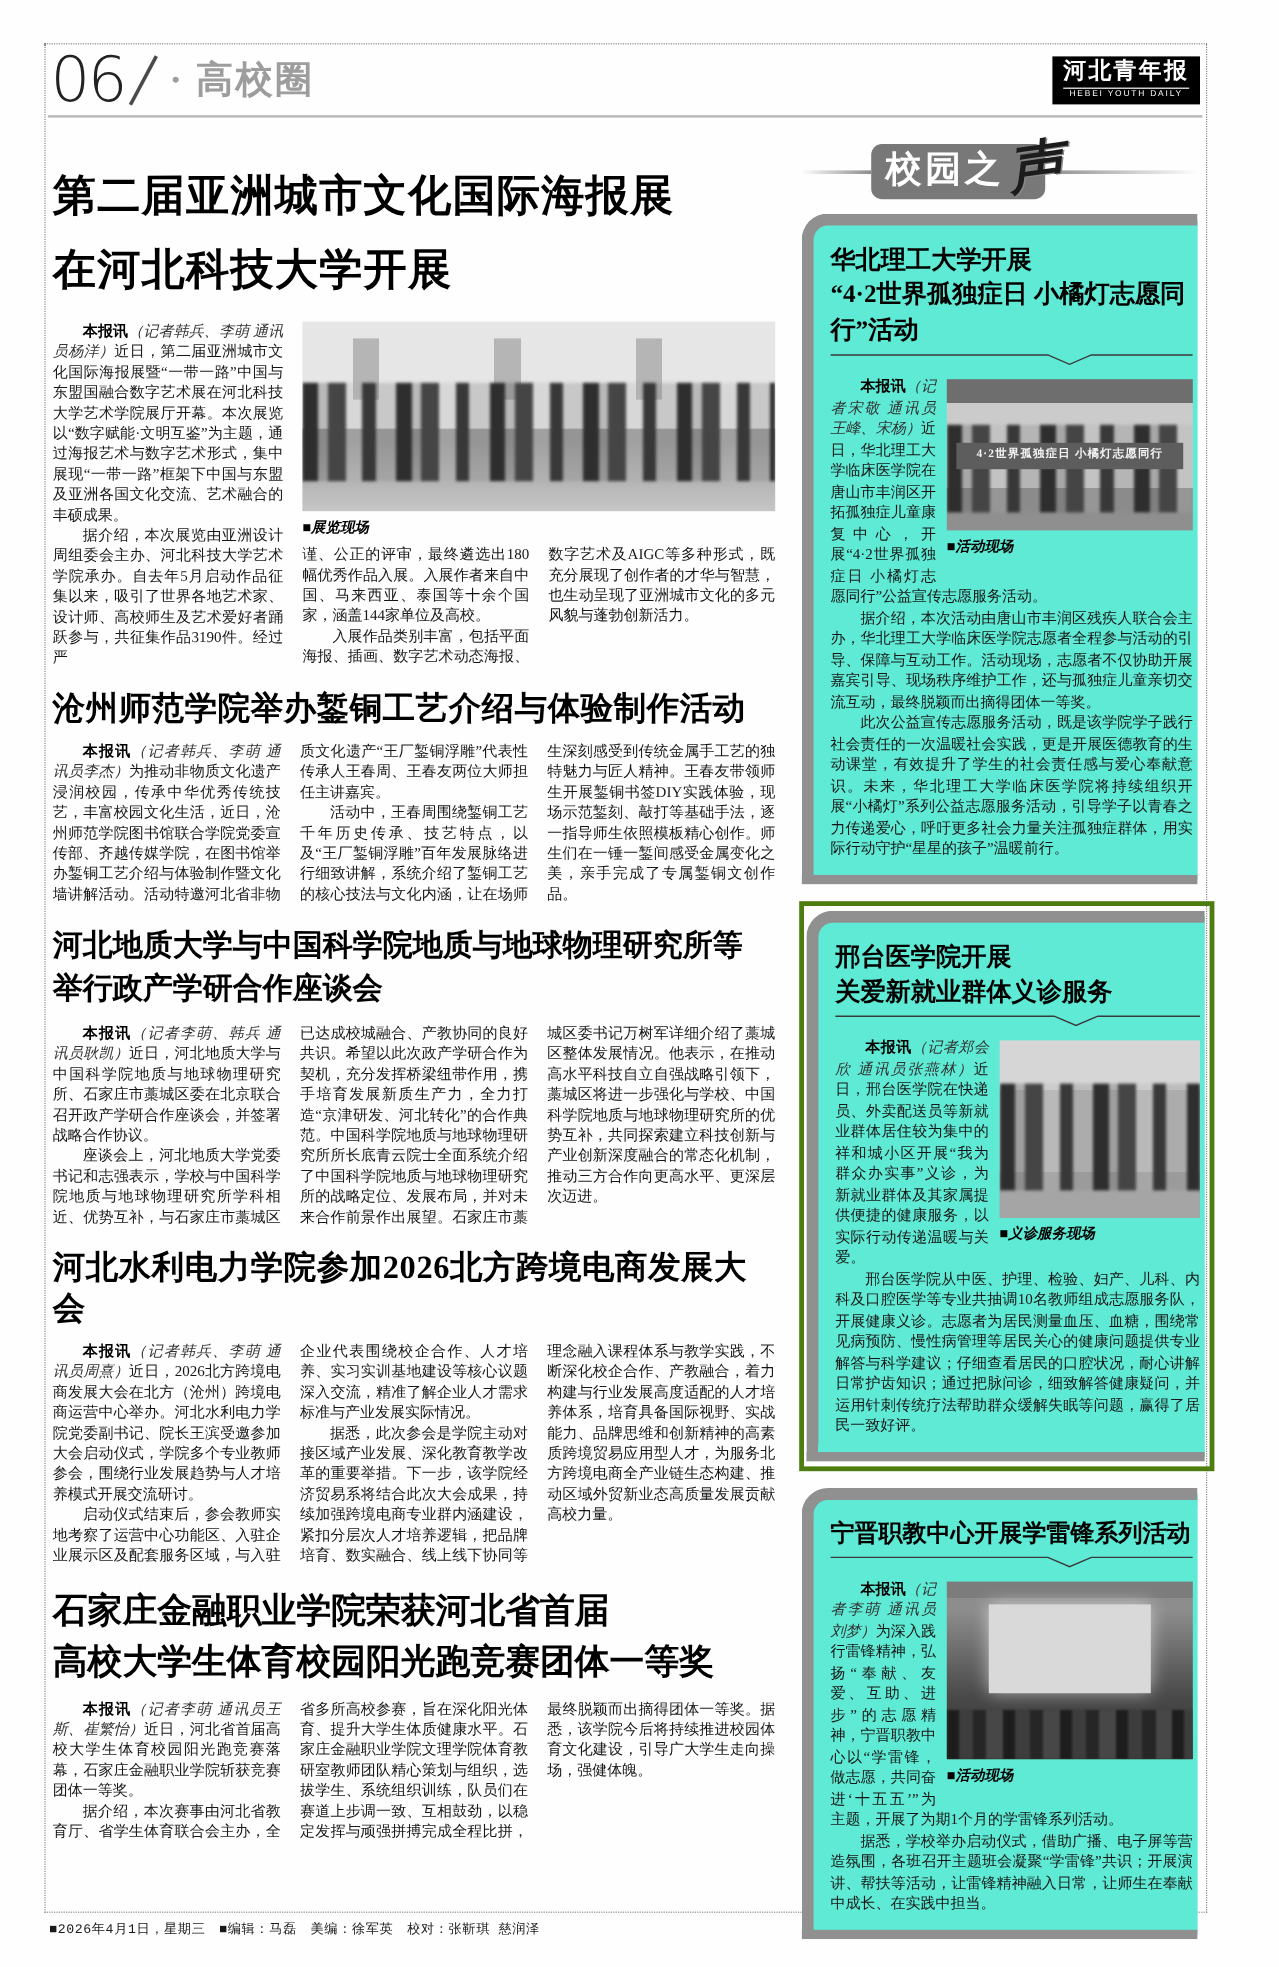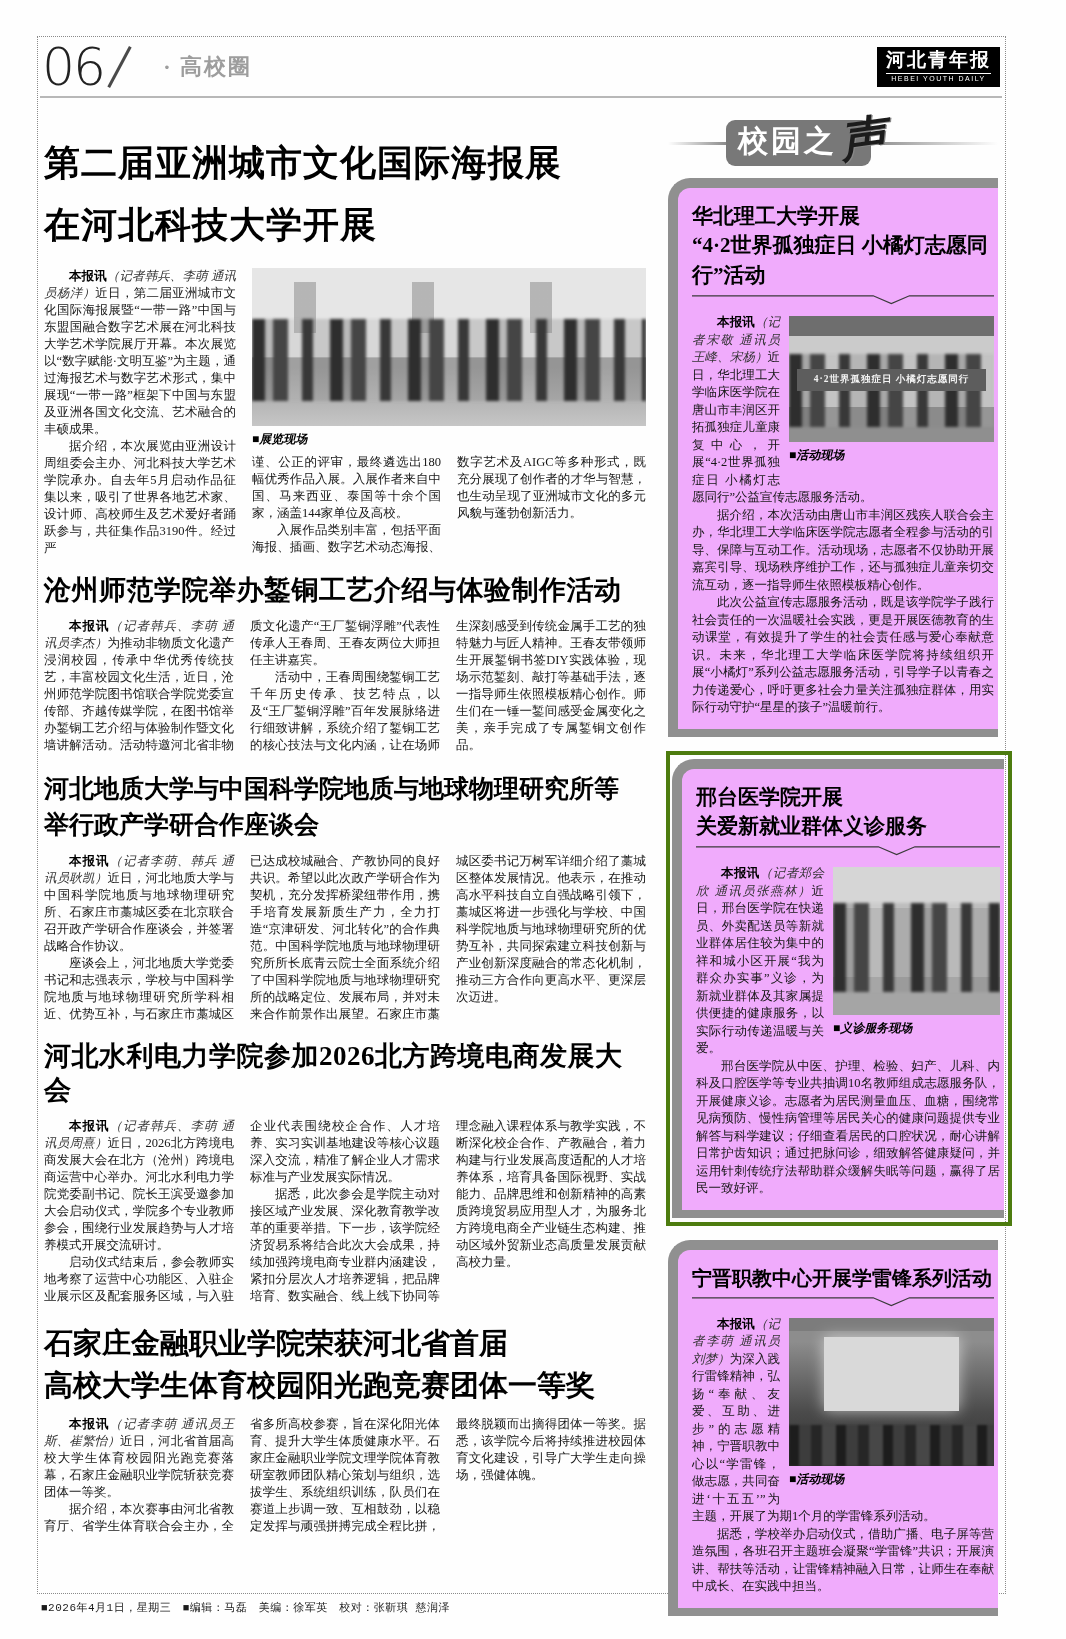--- a/index.html
+++ b/index.html
@@ -9,21 +9,21 @@
          border:1px dotted #8a8a8a;pointer-events:none;}
   .inner{position:absolute;left:40px;top:38px;width:962px;}
 
   
   .masthead{display:flex;align-items:center;height:58px;border-bottom:2px solid #b8b8b8;padding:0 2px;}
   .pagenum{font-family:"DejaVu Sans","Liberation Sans",sans-serif;font-size:52px;font-weight:200;
            letter-spacing:-2px;line-height:1;color:#222;}
   .slash{width:3px;height:46px;background:#4a4a4a;transform:rotate(28deg);margin:0 18px 0 14px;}
   .section-band{background:linear-gradient(90deg,#9d9d9d 0%,#d8d8d8 70%,#f5f5f5 100%);
                 padding:1px 14px 3px 10px;font-size:33px;font-weight:900;letter-spacing:3px;color:#000;}
-  .subsection{font-size:22px;font-weight:700;color:#9d9d9d;margin-left:24px;letter-spacing:2px;}
+  .subsection{font-size:31px;font-weight:700;color:#9d9d9d;margin-left:2px;letter-spacing:2px;}
   .logo{margin-left:auto;background:#000;color:#fff;text-align:center;padding:3px 9px 4px;line-height:1.1;}
   .logo-cn{font-size:19px;font-weight:700;letter-spacing:2px;white-space:nowrap;}
   .logo-en{font-size:7px;letter-spacing:1.5px;border-top:1px solid #fff;margin-top:2px;padding-top:1px;
            font-family:"Liberation Sans",sans-serif;}
 
   
   .content{display:flex;gap:22px;padding:12px 0 0 4px;}
   .leftcol{width:602px;flex:none;}
   .rightcol{width:330px;flex:none;}
 
@@ -72,21 +72,21 @@
   
   .voice-banner{display:flex;align-items:center;margin:10px 0 12px;height:46px;}
   .v-line{height:3px;background:linear-gradient(90deg,rgba(120,120,120,0),#8c8c8c);}
   .v-line.left{width:58px;}
   .v-line.right{flex:1;background:linear-gradient(90deg,#8c8c8c,rgba(120,120,120,0));}
   .voice-box{position:relative;background:#787878;border-radius:9px;color:#fff;
      font-size:30px;font-weight:900;letter-spacing:3px;padding:1px 34px 4px 12px;}
   .voice-script{position:absolute;right:-18px;top:-12px;color:#1c1c1c;font-size:46px;font-weight:700;
      font-style:italic;transform:rotate(-8deg);text-shadow:1px 1px 0 #888;}
   .card{border:solid #909090;border-width:10px 0 8px 10px;border-top-left-radius:22px;
-        background:#f0abfc;padding:12px 4px 12px 14px;margin-bottom:14px;}
+        background:#5eead4;padding:12px 4px 12px 14px;margin-bottom:14px;}
   .card-title{margin:2px 0 4px;font-size:21px;font-weight:900;line-height:1.4;color:#000;}
   .card-title .hl-line{display:block;}
   .card-title-sm{font-size:20px;}
   .divider{display:block;width:100%;height:12px;margin:4px 0 8px;}
   .card-body{font-size:12.5px;line-height:17.5px;text-align:justify;}
   .card-body p{margin:0;text-indent:2em;}
   .photo-float{float:right;width:205px;margin:2px 0 2px 9px;}
   .photo-float.narrow{width:167px;}
   .red-annotation{border:4px solid #4d7c0f;padding:4px 4px 0 2px;margin:2px -14px 14px -2px;}
   .red-annotation .card{margin-bottom:4px;}
@@ -201,21 +201,21 @@
               <path d="M0 1.5 L60 1.5 L66 8 L72 1.5 L100 1.5" fill="none" stroke="#3a3a3a" stroke-width="1.2" vector-effect="non-scaling-stroke"></path>
             </svg>
           <div class="card-body">
             <div class="photo-float">
               <div class="photo photo-c1">
                 <div class="photo-banner">4·2世界孤独症日 小橘灯志愿同行</div>
               </div>
               <div class="caption">■活动现场</div>
             </div>
             <p><b class="lede">本报讯</b><span class="credit">（记者宋敬 通讯员王峰、宋杨）</span><span>近日，华北理工大学临床医学院在唐山市丰润区开拓孤独症儿童康复中心，开展“4·2世界孤独症日 小橘灯志愿同行”公益宣传志愿服务活动。</span></p>
-            <p>据介绍，本次活动由唐山市丰润区残疾人联合会主办，华北理工大学临床医学院志愿者全程参与活动的引导、保障与互动工作。活动现场，志愿者不仅协助开展嘉宾引导、现场秩序维护工作，还与孤独症儿童亲切交流互动，逐一指导师生依照模板精心创作。</p>
+            <p>据介绍，本次活动由唐山市丰润区残疾人联合会主办，华北理工大学临床医学院志愿者全程参与活动的引导、保障与互动工作。活动现场，志愿者不仅协助开展嘉宾引导、现场秩序维护工作，还与孤独症儿童亲切交流互动，最终脱颖而出摘得团体一等奖。</p>
             <p>此次公益宣传志愿服务活动，既是该学院学子践行社会责任的一次温暖社会实践，更是开展医德教育的生动课堂，有效提升了学生的社会责任感与爱心奉献意识。未来，华北理工大学临床医学院将持续组织开展“小橘灯”系列公益志愿服务活动，引导学子以青春之力传递爱心，呼吁更多社会力量关注孤独症群体，用实际行动守护“星星的孩子”温暖前行。</p>
           </div>
         </section>
 
         <div class="red-annotation">
           <section class="card">
             <h3 class="card-title">
               <span class="hl-line">邢台医学院开展</span>
               <span class="hl-line">关爱新就业群体义诊服务</span>
             </h3>

